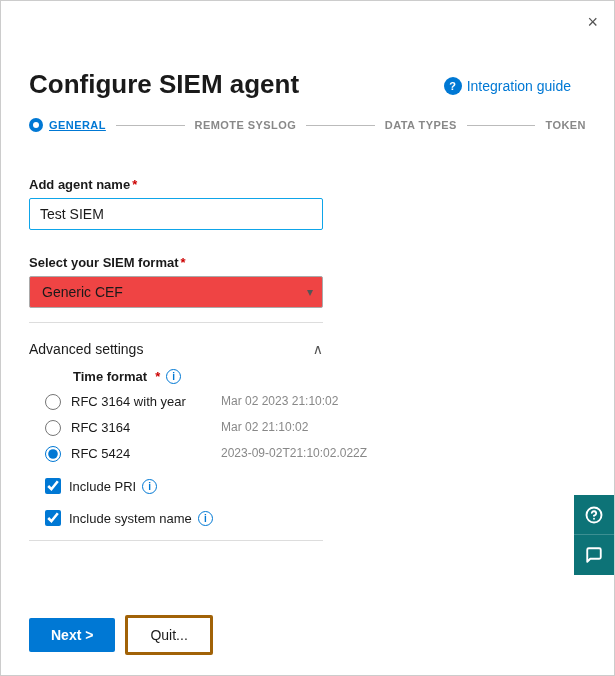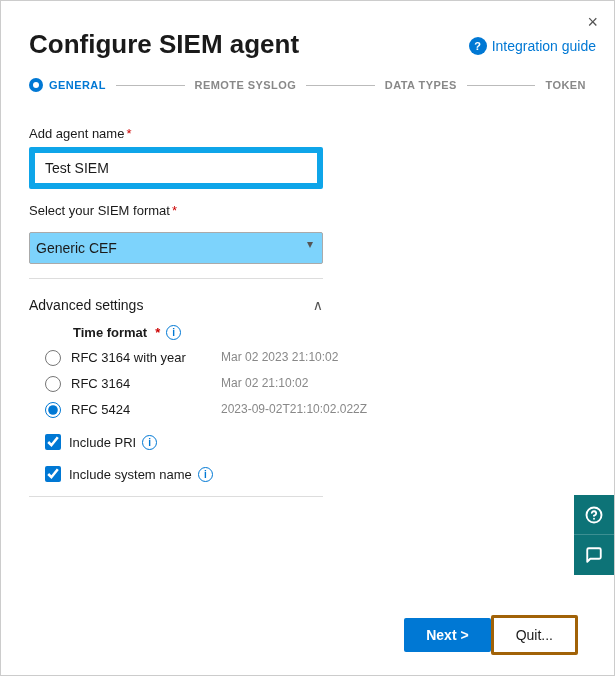--- a/index.html
+++ b/index.html
@@ -27,24 +27,25 @@
       top: 12px;
       right: 16px;
       font-size: 18px;
       cursor: pointer;
       color: #555;
       background: none;
       border: none;
       line-height: 1;
     }
     .modal-header {
-      padding: 28px 18px 0 28px;
+      padding: 28px 43px 0 28px;
       display: flex;
       align-items: flex-start;
       justify-content: space-between;
+      margin-top: 40px;
     }
     .modal-title {
       font-size: 26px;
       font-weight: 600;
       color: #1a1a1a;
     }
     .integration-guide {
       display: flex;
       align-items: center;
       gap: 5px;
@@ -76,20 +77,21 @@
     .step {
       display: flex;
       align-items: center;
       gap: 6px;
       font-size: 11px;
       font-weight: 600;
       letter-spacing: 0.04em;
     }
     .step-active {
       color: #0078d4;
+      text-decoration: underline;
     }
     .step-inactive {
       color: #888;
     }
     .step-dot-active {
       width: 14px;
       height: 14px;
       border-radius: 50%;
       background: #0078d4;
       display: inline-flex;
@@ -109,55 +111,54 @@
       background: #bbb;
       margin: 0 10px;
     }
     .modal-body {
       flex: 1;
       overflow-y: auto;
       padding: 10px 28px 10px 28px;
     }
     .field-label {
       font-size: 13px;
-      font-weight: 400;
+      font-weight: 700;
       color: #1a1a1a;
       margin-bottom: 6px;
-      margin-top: 14px;
+      margin-top: 25px;
     }
     .required {
       color: #c00;
       margin-left: 2px;
     }
     .text-input {
       width: 294px;
       padding: 7px 10px;
-      border: 6px solid #0ea5e9;
+      border: 1px solid #0ea5e9;
       border-radius: 2px;
       font-size: 14px;
       color: #1a1a1a;
       outline: none;
       background: #fff;
     }
     .select-wrapper {
       position: relative;
       width: 294px;
     }
     .select-input {
       width: 100%;
-      padding: 7px 32px 7px 6px;
+      padding: 7px 32px 7px 12px;
       border: 1px solid #aaa;
       border-radius: 2px;
       font-size: 14px;
       color: #1a1a1a;
       appearance: none;
-      background: #7dd3fc;
+      background: #ef4444;
       cursor: pointer;
       outline: none;
-      margin-top: 8px;
     }
     .select-arrow {
       position: absolute;
       right: 10px;
       top: 50%;
       transform: translateY(-50%);
       pointer-events: none;
       color: #555;
       font-size: 12px;
     }
@@ -245,24 +246,24 @@
       cursor: pointer;
     }
     .checkbox-label {
       font-size: 13px;
       color: #1a1a1a;
       display: flex;
       align-items: center;
       gap: 6px;
     }
     .modal-footer {
-      padding: 14px 36px 20px 28px;
-      display: flex;
-      align-items: center;
-      justify-content: flex-end;
+      padding: 14px 16px 20px 28px;
+      display: flex;
+      align-items: center;
+      gap: 10px;
       border-top: none;
     }
     .btn-next {
       background: #0078d4;
       color: #fff;
       border: none;
       border-radius: 2px;
       padding: 9px 22px;
       font-size: 14px;
       font-weight: 600;

